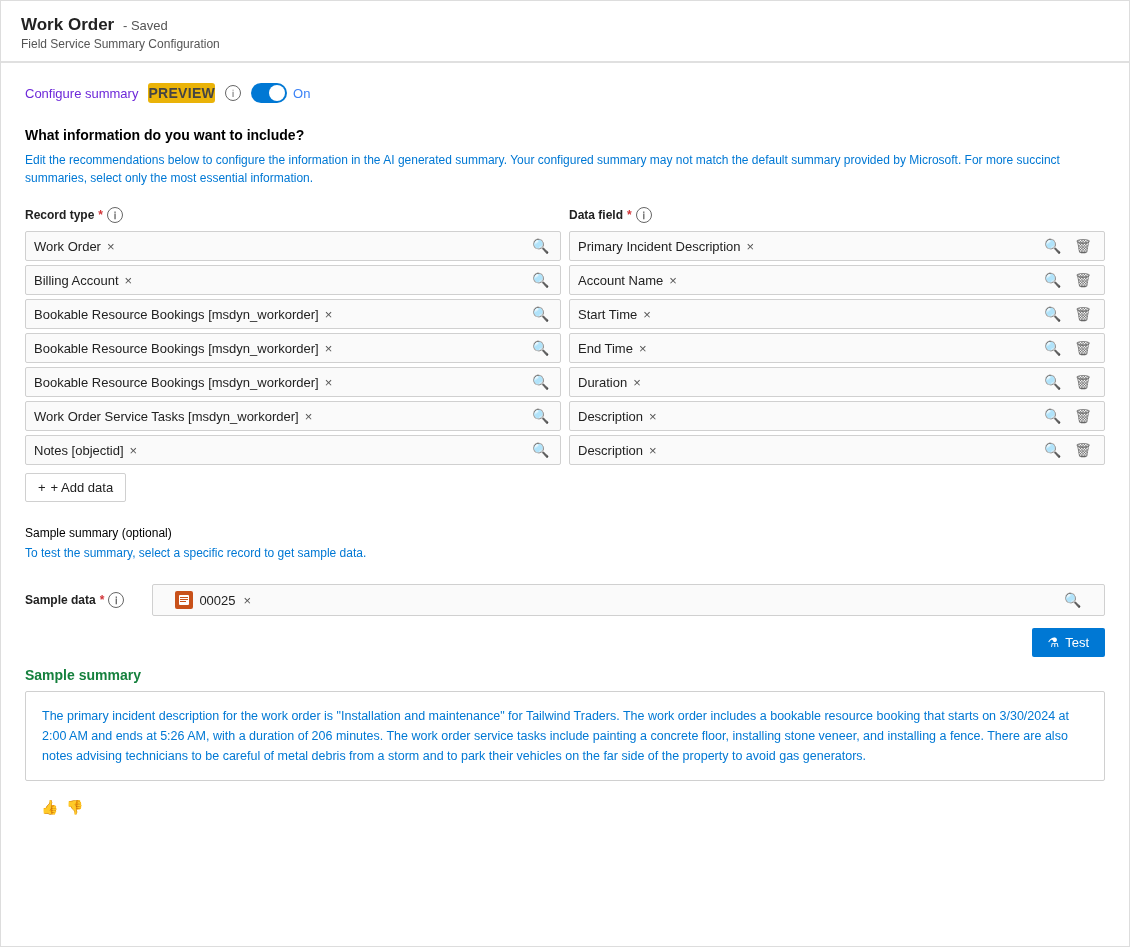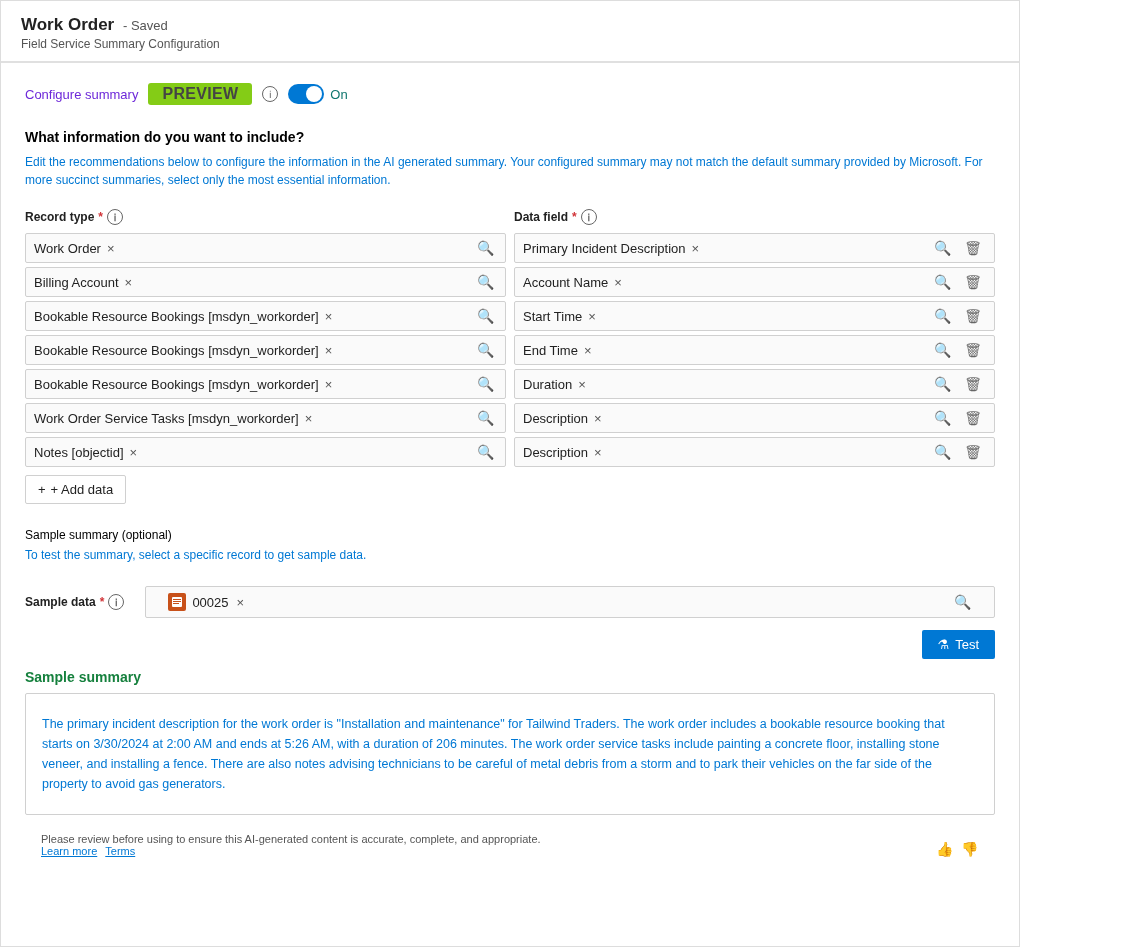--- a/index.html
+++ b/index.html
@@ -1,34 +1,34 @@
 <!DOCTYPE html>
 <html><head>
   <meta charset="utf-8">
   <style>
     * { box-sizing: border-box; margin: 0; padding: 0; }
     body { font-family: 'Segoe UI', Arial, sans-serif; font-size: 13px; color: #222; background: #fff; }
     
-    .page-container { width: 1020px; min-height: 947px; background: #fff; border: 1px solid #ddd; }
+    .page-container { width: 1130px; min-height: 947px; background: #fff; border: 1px solid #ddd; }
     
     .header { padding: 14px 20px 10px 20px; border-bottom: 1px solid #e0e0e0; }
     .header-title { font-size: 17px; font-weight: 600; color: #222; }
     .header-title .saved { font-size: 13px; font-weight: 400; color: #555; margin-left: 4px; }
     .header-subtitle { font-size: 12px; color: #555; margin-top: 2px; }
     
     .content { padding: 20px 24px; }
     
     .configure-row { display: flex; align-items: center; gap: 10px; margin-bottom: 24px; }
     .configure-label { font-size: 13px; color: #6d28d9; }
-    .preview-badge { background: #84cc16; color: #444; font-size: 16px; font-weight: 600; padding: 2px 14px; border-radius: 3px; letter-spacing: 0.3px; }
+    .preview-badge { background: #eab308; color: #444; font-size: 14px; font-weight: 600; padding: 2px 0; border-radius: 3px; letter-spacing: 0.3px; }
     .info-icon { width: 16px; height: 16px; border-radius: 50%; border: 1px solid #666; display: inline-flex; align-items: center; justify-content: center; font-size: 10px; color: #666; cursor: pointer; }
     .toggle-container { display: flex; align-items: center; gap: 6px; }
     .toggle { width: 36px; height: 20px; background: #0078d4; border-radius: 10px; position: relative; cursor: pointer; }
     .toggle::after { content: ''; width: 16px; height: 16px; background: #fff; border-radius: 50%; position: absolute; top: 2px; right: 2px; }
-    .toggle-label { font-size: 13px; color: #0f766e; }
+    .toggle-label { font-size: 13px; color: #3b82f6; }
     
     .section-title { font-size: 14px; font-weight: 600; color: #000000; margin-bottom: 8px; }
     .section-desc { font-size: 12px; color: #0078d4; margin-bottom: 20px; line-height: 1.5; max-width: 1050px; }
     
     .columns-container { display: flex; gap: 8px; margin-bottom: 12px; }
     
     .column { flex: 1; }
     .column-header { font-size: 12px; font-weight: 600; color: #222; margin-bottom: 8px; display: flex; align-items: center; gap: 4px; }
     .required { color: #d13438; }
     
@@ -38,31 +38,31 @@
     .tag-x { color: #555; cursor: pointer; font-size: 13px; margin-left: 2px; }
     .search-icon-btn { color: #666; cursor: pointer; font-size: 14px; padding: 0 2px; }
     .delete-icon-btn { color: #666; cursor: pointer; font-size: 14px; padding: 0 4px; }
     
     .add-data-btn { display: flex; align-items: center; gap: 5px; border: 1px solid #d0d0d0; background: #fff; padding: 6px 12px; border-radius: 2px; cursor: pointer; font-size: 13px; color: #222; margin-top: 8px; }
     
     .sample-section { margin-top: 24px; }
     .sample-section .section-title { font-size: 12px; font-weight: 400; margin-bottom: 6px; }
     .sample-desc { font-size: 12px; color: #0078d4; margin-bottom: 24px; }
     
-    .sample-data-row { display: flex; align-items: center; gap: 21px; margin-bottom: 12px; }
+    .sample-data-row { display: flex; align-items: center; gap: 28px; margin-bottom: 12px; }
     .sample-data-label { font-size: 12px; font-weight: 600; color: #222; display: flex; align-items: center; gap: 4px; }
     .sample-data-field { flex: 1; display: flex; align-items: center; border: 1px solid #d0d0d0; background: #fafafa; padding: 6px 22px; border-radius: 2px; gap: 6px; }
     .record-icon { width: 18px; height: 18px; background: #c8511a; border-radius: 2px; display: inline-flex; align-items: center; justify-content: center; }
     .record-icon svg { fill: #fff; }
     
     .test-btn-row { display: flex; justify-content: flex-end; margin-bottom: 10px; }
     .test-btn { background: #0078d4; color: #fff; border: none; padding: 7px 16px; border-radius: 2px; cursor: pointer; font-size: 13px; display: flex; align-items: center; gap: 6px; }
     
     .sample-summary-label { font-size: 14px; font-weight: 600; color: #15803d; margin-bottom: 8px; }
-    .sample-summary-box { border: 1px solid #d0d0d0; border-radius: 2px; padding: 20px 16px; font-size: 12.5px; line-height: 1.6; color: #222; background: #fff; min-height: 90px; }
+    .sample-summary-box { border: 1px solid #d0d0d0; border-radius: 2px; padding: 14px 16px; font-size: 12.5px; line-height: 1.6; color: #222; background: #fff; min-height: 90px; }
     .sample-summary-box .blue-text { color: #0078d4; }
     
     .footer-note { margin-top: 10px; padding: 8px 16px; display: flex; justify-content: space-between; align-items: flex-end; }
     .footer-text { font-size: 11px; color: #555; }
     .footer-links { font-size: 11px; color: #0078d4; display: flex; gap: 8px; }
     .feedback-icons { display: flex; gap: 8px; }
     .feedback-icon { cursor: pointer; font-size: 14px; color: #555; }
     
     .divider { height: 1px; background: #e0e0e0; margin: 0; }
   </style>
@@ -270,27 +270,20 @@
           <span>Test</span>
         </button>
       </div>
 
       <div class="sample-summary-label">Sample summary</div>
       <div class="sample-summary-box">
         <span class="blue-text">The primary incident description for the work order is "Installation and maintenance" for Tailwind Traders. The work order includes a bookable resource booking that starts on 3/30/2024 at 2:00 AM and ends at 5:26 AM, with a duration of 206 minutes. The work order service tasks include painting a concrete floor, installing stone veneer, and installing a fence. There are also notes advising technicians to be careful of metal debris from a storm and to park their vehicles on the far side of the property to avoid gas generators.</span>
       </div>
 
       <div class="footer-note">
-        <div>
-          <div class="footer-text">Please review before using to ensure this AI-generated content is accurate, complete, and appropriate.</div>
-          <div class="footer-links">
-            <a href="#" style="color:#0078d4;font-size:11px;">Learn more</a>
-            <a href="#" style="color:#0078d4;font-size:11px;">Terms</a>
-          </div>
-        </div>
         <div class="feedback-icons">
           <span class="feedback-icon">👍</span>
           <span class="feedback-icon">👎</span>
         </div>
       </div>
     </div>
   </div>
 </div>
 
 </body></html>

